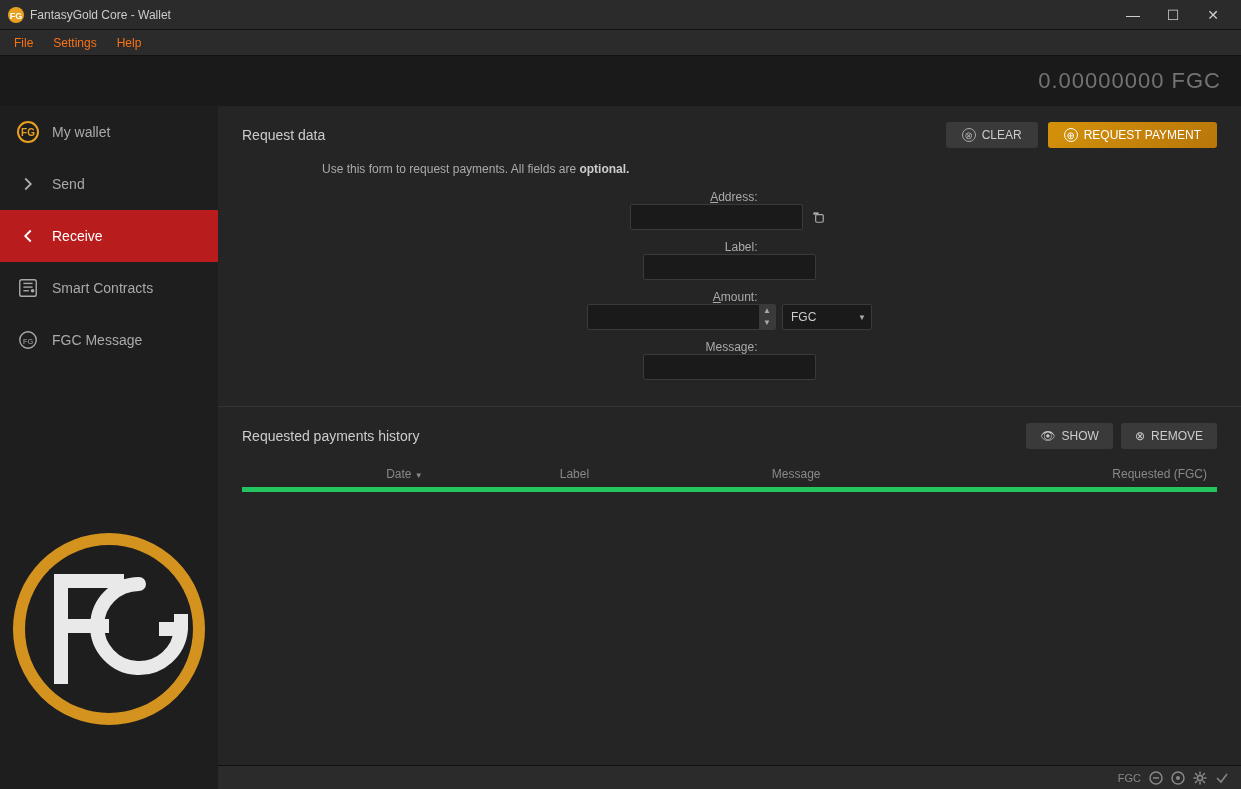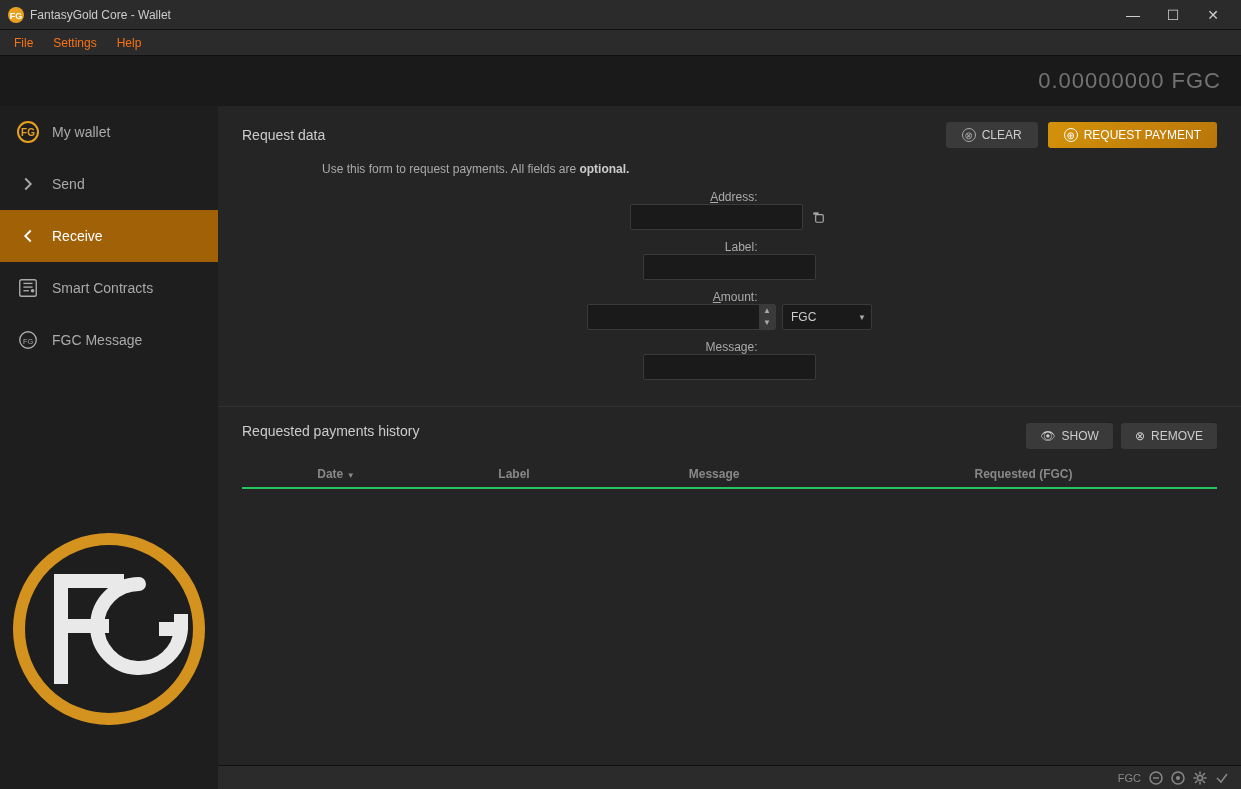--- a/index.html
+++ b/index.html
@@ -112,21 +112,21 @@
     .sidebar-item {
       display: flex;
       align-items: center;
       gap: 12px;
       padding: 14px 16px;
       cursor: pointer;
       color: #aaa;
       font-size: 14px;
     }
     .sidebar-item.active {
-      background: #a16207;
+      background: #b91c1c;
       color: #fff;
     }
     .sidebar-icon {
       width: 24px;
       height: 24px;
       display: flex;
       align-items: center;
       justify-content: center;
       flex-shrink: 0;
     }
@@ -326,21 +326,21 @@
     .history-section {
       padding: 16px 24px;
       flex: 1;
       overflow: hidden;
       display: flex;
       flex-direction: column;
     }
     .history-header {
       display: flex;
       justify-content: space-between;
-      align-items: flex-start;
+      align-items: center;
       margin-bottom: 12px;
     }
     .history-title {
       font-size: 14px;
       color: #ccc;
     }
     .history-buttons {
       display: flex;
       gap: 8px;
     }
@@ -367,26 +367,26 @@
       align-items: center;
       gap: 6px;
       font-size: 12px;
     }
 
     .history-table {
       border-collapse: collapse;
       width: 100%;
     }
     .history-table th {
-      text-align: center;
+      text-align: right;
       padding: 6px 10px;
       font-size: 12px;
       color: #888;
-      font-weight: bold;
-      border-bottom: 2px solid #22c55e;
+      font-weight: normal;
+      border-bottom: 5px solid #22c55e;
     }
     .sort-arrow { color: #888; font-size: 8px; }
     .th-right { text-align: right; }
 
     
     .status-bar {
       height: 24px;
       background: #2b2b2b;
       display: flex;
       align-items: center;

